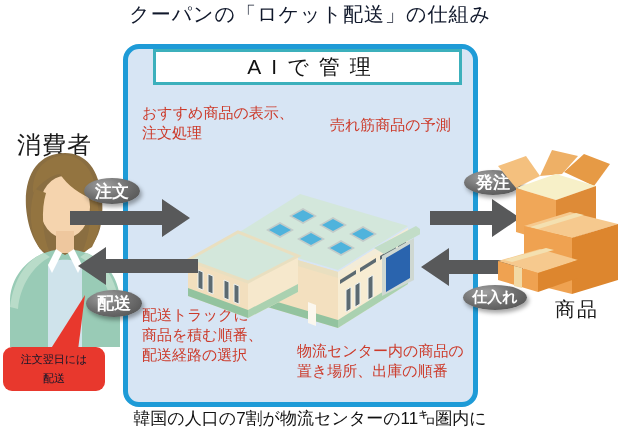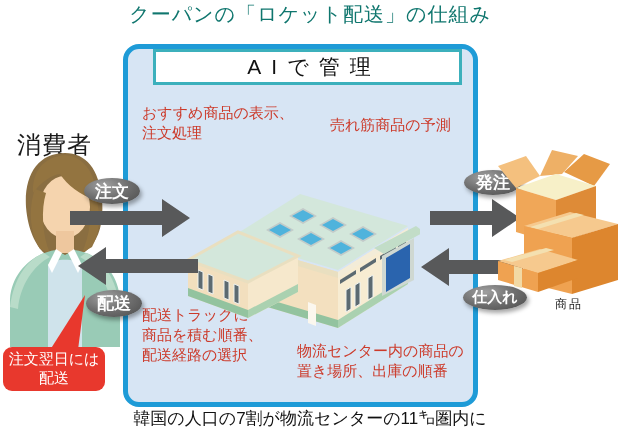--- a/index.html
+++ b/index.html
@@ -4,21 +4,21 @@
 <style>
   html,body{margin:0;padding:0;background:#ffffff;}
   #root{
     position:relative;width:620px;height:436px;overflow:hidden;
     font-family:"Liberation Sans","DejaVu Sans",sans-serif;
     color:#1a1a1a;background:#ffffff;
   }
   .abs{position:absolute;}
   #page-title{
     top:1px;left:0;width:620px;text-align:center;
-    font-size:20px;letter-spacing:1px;color:#0f766e;
+    font-size:20px;letter-spacing:1px;color:#0f172a;
   }
   #panel{
     left:123px;top:44px;width:345px;height:353px;
     background:#d7e5f4;border:5px solid #1e9bd7;border-radius:16px;
   }
   #ai-box{
     left:153px;top:49px;width:290px;height:30px;
     background:#ffffff;border:3px solid #3cb0bc;
     display:flex;align-items:center;justify-content:center;
     font-size:21px;letter-spacing:10px;padding-left:13px;color:#111;
@@ -31,25 +31,25 @@
     background:#0a0a0a;color:#ffffff;display:flex;align-items:center;justify-content:center;
     font-size:16px;letter-spacing:1px;
   }
   .ellipse-label{
     border-radius:50%;
     background:radial-gradient(ellipse at 35% 28%, #a0a0a0 0%, #6f6f6f 48%, #4b4b4b 100%);
     color:#ffffff;display:flex;align-items:center;justify-content:center;
     font-weight:700;box-shadow:2px 3px 4px rgba(0,0,0,0.35);
   }
   #consumer-label{left:17px;top:129px;font-size:24px;letter-spacing:1px;}
-  #goods-label{left:555px;top:296px;font-size:12px;letter-spacing:2px;text-align:right;}
+  #goods-label{left:555px;top:296px;font-size:20px;letter-spacing:2px;text-align:right;}
   #callout{
     left:3px;top:347px;width:102px;height:44px;border-radius:9px;
-    background:#e8382d;color:#ffffff;display:flex;align-items:center;justify-content:center;
-    text-align:center;font-size:15px;line-height:19px;white-space:pre-line;font-family:Liberation Serif, serif;
+    background:#e8382d;color:#0f172a;display:flex;align-items:center;justify-content:center;
+    text-align:center;font-size:11px;line-height:19px;white-space:pre-line;font-family:Liberation Serif, serif;
   }
   #caption{
     top:407px;left:0;width:620px;text-align:center;font-size:17px;color:#111;
   }
   #source-note{left:3px;top:414px;font-size:13px;color:#222;}
   svg{display:block;}
 </style>
 </head>
 <body>
 

